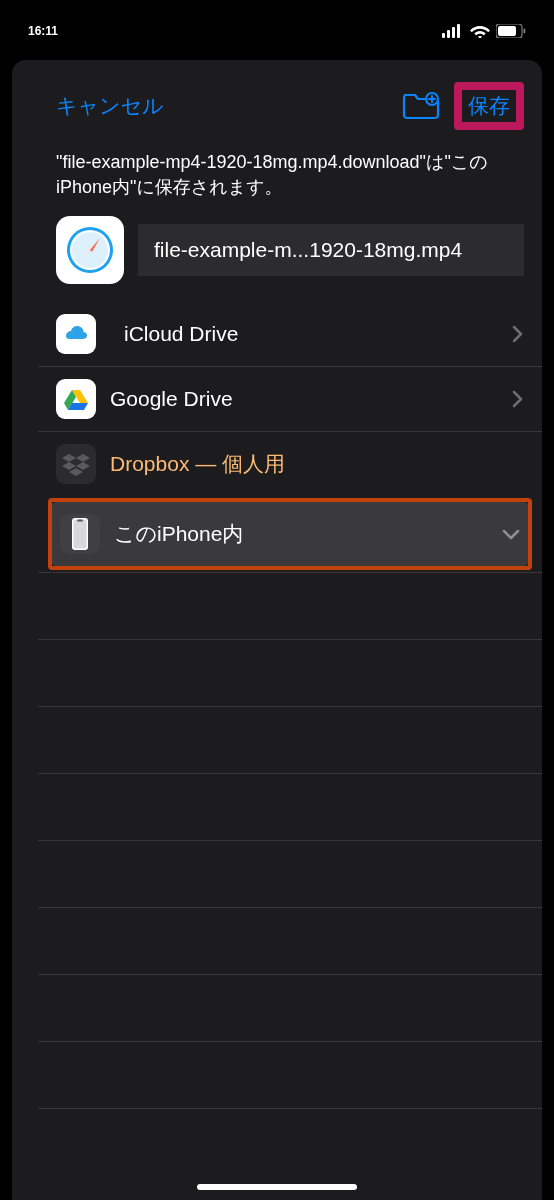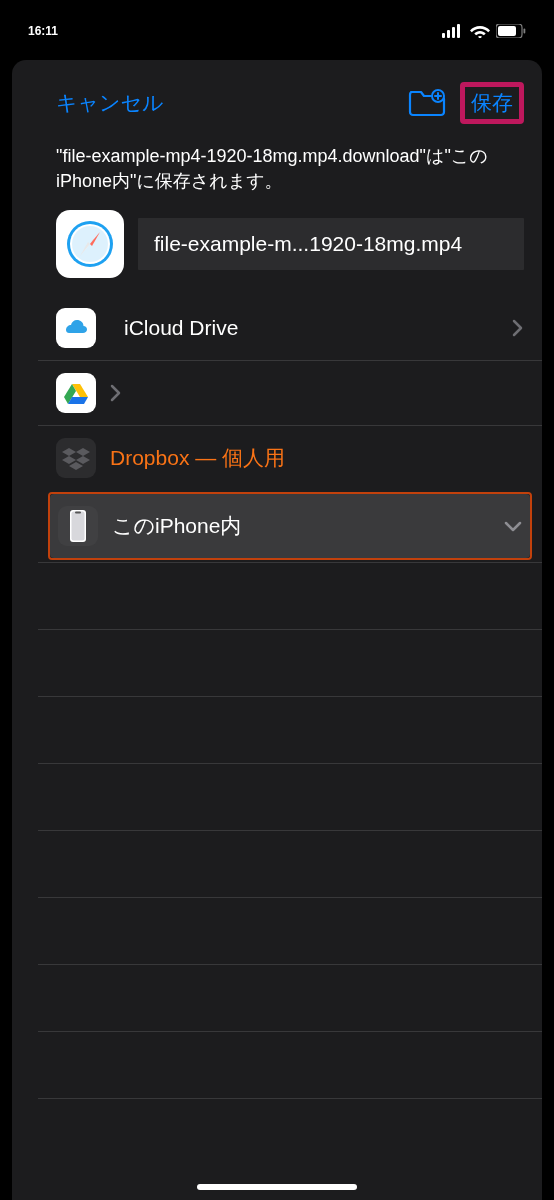--- a/index.html
+++ b/index.html
@@ -55,21 +55,21 @@
     }
     .nav-right {
       display: flex;
       align-items: center;
       gap: 14px;
     }
     .new-folder-icon {
       color: #0a84ff;
     }
     .save-btn-box {
-      border: 5px solid #be185d;
+      border: 8px solid #be185d;
       border-radius: 4px;
       padding: 2px 6px;
     }
     .save-btn {
       color: #0a84ff;
       font-size: 21px;
       font-weight: 400;
     }
     .description {
       padding: 4px 18px 16px;
@@ -133,27 +133,27 @@
     .icon-icloud { background: #fff; }
     .icon-gdrive { background: #fff; }
     .icon-dropbox { background: #2c2c2e; }
     .icon-iphone { background: #404042; }
     .location-label {
       flex: 1;
       font-size: 21px;
       color: #fff;
     }
     .location-label.disabled {
-      color: #f97316;
+      color: #fdba74;
     }
     .chevron {
       color: #6e6e73;
     }
     .selected-row-box {
-      border: 2px solid #c2410c;
+      border: 4px solid #c2410c;
       border-radius: 4px;
       margin: 2px 10px;
     }
     .selected-row {
       display: flex;
       align-items: center;
       gap: 14px;
       padding: 12px 8px;
       background: #3a3a3c;
       border-radius: 4px;
@@ -253,20 +253,21 @@
     </div>
 
     <div class="location-row">
       <div class="location-icon-box icon-gdrive">
         <svg width="26" height="24" viewBox="0 0 26 24">
             <polygon points="9,3 17,3 25,16 17,16" fill="#ffc107"></polygon>
             <polygon points="9,3 1,16 5,23 13,10" fill="#34a853"></polygon>
             <polygon points="25,16 21,23 5,23 9,16" fill="#1a73e8"></polygon>
           </svg>
       </div>
+      <div class="location-label">Google Drive</div>
       <span class="chevron">
         <svg width="12" height="18" viewBox="0 0 12 18">
             <path d="M2 2 L9 9 L2 16" fill="none" stroke="#6e6e73" stroke-width="2.5" stroke-linecap="round" stroke-linejoin="round"></path>
           </svg>
       </span>
     </div>
 
     <div class="location-row">
       <div class="location-icon-box icon-dropbox">
         <svg width="28" height="24" viewBox="0 0 28 24">

